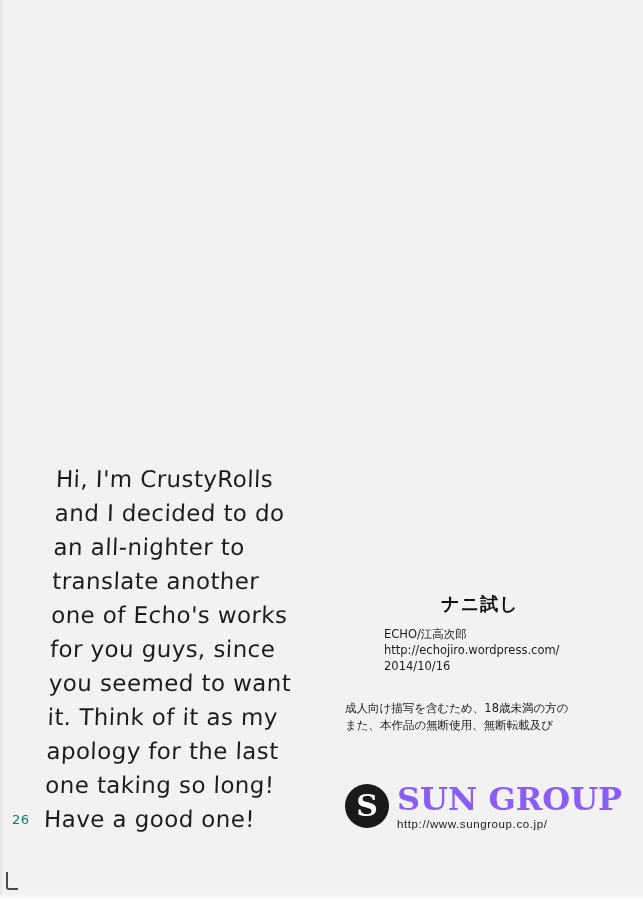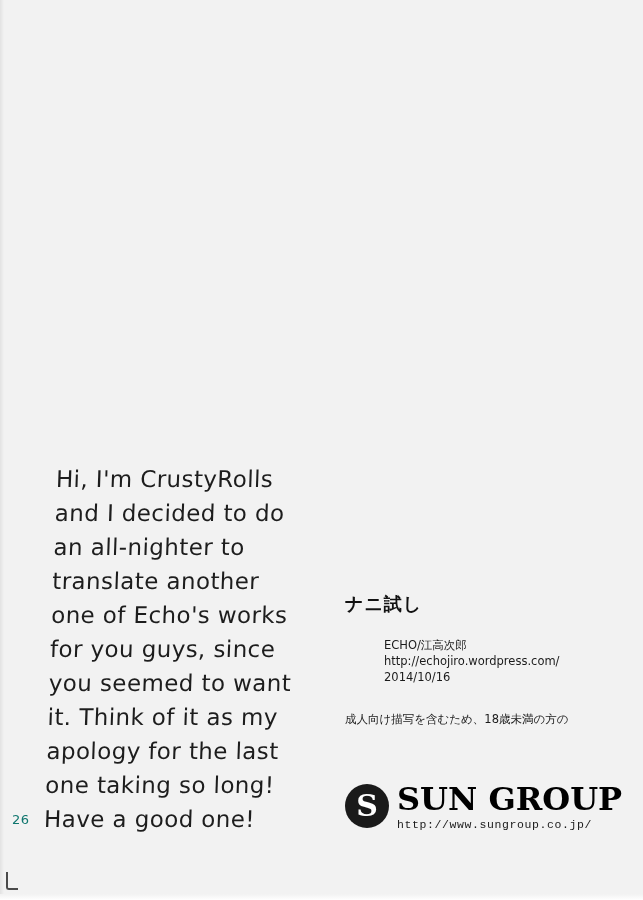--- a/index.html
+++ b/index.html
@@ -83,21 +83,22 @@
     left: 345px;
     top: 592px;
     width: 270px;
   }
   .colophon-title {
     font-family: "DejaVu Sans", sans-serif;
     font-size: 18px;
     font-weight: bold;
     color: #121212;
     letter-spacing: 1px;
-    margin-bottom: 21px;
+    margin-bottom: 10px;
+    text-align: center;
   }
   .colophon-meta {
     font-family: "DejaVu Sans", sans-serif;
     font-size: 11.5px;
     line-height: 16px;
     color: #1b1b1b;
     margin-left: 39px;
   }
   .colophon-meta div { white-space: nowrap; }
 
@@ -143,25 +144,25 @@
     line-height: 1;
   }
   .publisher-text {
     margin-left: 8px;
   }
   .publisher-name {
     font-family: "DejaVu Serif", serif;
     font-size: 32px;
     font-weight: bold;
     line-height: 34px;
-    color: #000000;
+    color: #8b5cf6;
     letter-spacing: 0px;
   }
   .publisher-url {
-    font-family: Liberation Mono, monospace;
+    font-family: Liberation Sans, sans-serif;
     font-size: 11.5px;
     color: #1b1b1b;
     letter-spacing: 0.6px;
     margin-top: 2px;
   }
 </style>
 </head>
 <body>
 
 <div class="page">
@@ -188,20 +189,21 @@
 
   <div class="colophon">
     <div class="colophon-title">ナニ試し</div>
     <div class="colophon-meta">
       <div>ECHO/江高次郎</div>
       <div>http://echojiro.wordpress.com/</div>
       <div>2014/10/16</div>
     </div>
     <div class="colophon-notice">
       <div>成人向け描写を含むため、18歳未満の方の</div>
+      <div>また、本作品の無断使用、無断転載及び</div>
     </div>
   </div>
 
   <div class="publisher">
     <div class="publisher-mark">
       <div class="s-glyph">S</div>
     </div>
     <div class="publisher-text">
       <div class="publisher-name">SUN GROUP</div>
       <div class="publisher-url">http://www.sungroup.co.jp/</div>

